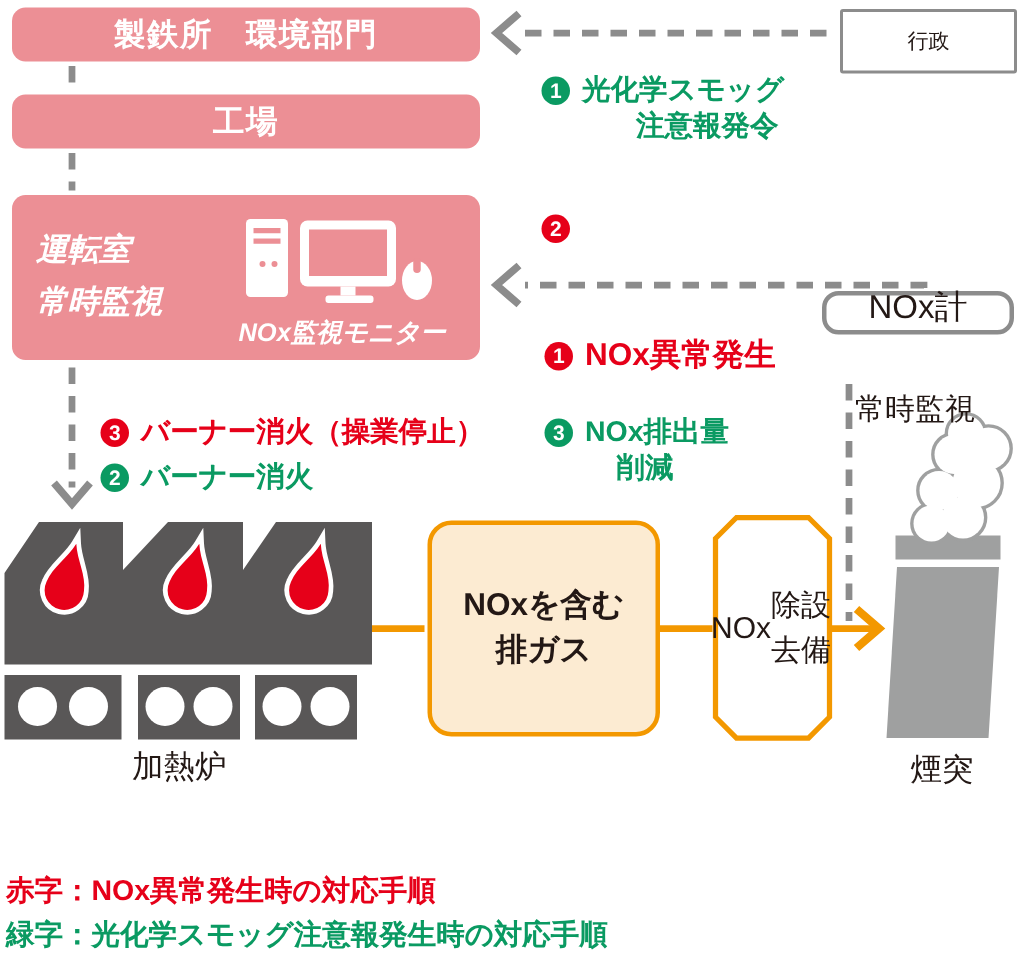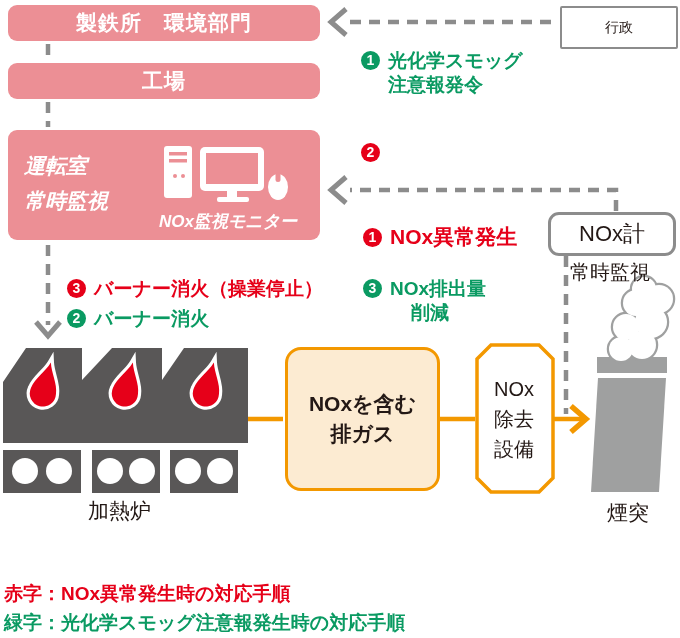--- a/index.html
+++ b/index.html
@@ -22,45 +22,45 @@
   #box-control{left:8px;top:130px;width:312px;height:110px;font-style:italic;}
   .ctrl-line{position:absolute;left:16px;color:#fff;font-weight:bold;font-size:21px;}
   #ctrl-l1{top:22px;}
   #ctrl-l2{top:57px;}
   #monitor-label{position:absolute;left:130px;top:80px;width:180px;text-align:center;color:#fff;font-weight:bold;font-size:17px;}
   #computer-svg{position:absolute;left:148px;top:10px;}
 
   
   .graybox{background:#fff;border:2.5px solid var(--line);display:flex;align-items:center;justify-content:center;box-sizing:border-box;}
   #box-gov{left:560px;top:6px;width:118px;height:43px;font-size:14px;border-radius:2px;}
-  #box-meter{left:548px;top:212px;width:128px;height:44px;font-size:22px;border-radius:11px;border-width:3px;}
+  #box-meter{left:548px;top:194px;width:128px;height:29px;font-size:22px;border-radius:11px;border-width:3px;align-items:flex-end;}
   #cap-meter{left:570px;top:259px;font-size:20px;}
 
   
   #exhaust-box{left:285px;top:347px;width:155px;height:144px;background:var(--cream);
     border:3.5px solid var(--orange);border-radius:16px;box-sizing:border-box;
     display:flex;flex-direction:column;align-items:center;justify-content:center;}
   #exhaust-box div{font-size:21px;font-weight:bold;line-height:30px;}
-  #removal-text{left:475px;top:345px;width:78px;height:147px;display:flex;flex-direction:column;
+  #removal-text{left:475px;top:345px;width:78px;height:147px;display:flex;flex-direction:row;
     align-items:center;justify-content:center;font-size:20px;line-height:30px;text-align:center;}
 
   
   .shape-label{font-size:21px;}
   #label-furnace{left:88px;top:497px;}
   #label-chimney{left:607px;top:499px;}
 
   
   .note{position:absolute;display:flex;gap:8px;font-weight:bold;font-size:19px;line-height:24px;}
   .note .badge{flex:none;width:19px;height:19px;border-radius:50%;color:#fff;font-size:14px;
     line-height:19px;text-align:center;font-weight:bold;margin-top:2px;}
   .note.green, .note.green .txt{color:var(--green);}
   .note.green .badge{background:var(--green);}
   .note.red, .note.red .txt{color:var(--red);}
   .note.red .badge{background:var(--red);}
-  .note .l2{display:block;}
+  .note .l2{display:block;margin-left:36px;}
   #note-smog{left:361px;top:49px;}
   #note-auto{left:361px;top:141px;}
   #note-abnormal{left:363px;top:225px;font-size:21px;}
   #note-abnormal .badge{margin-top:3px;}
   #note-reduction{left:363px;top:277px;}
   #note-reduction .l2{margin-left:21px;}
   #note-burner{left:67px;top:277px;}
   #note-fuel{left:67px;top:307px;}
 
   

